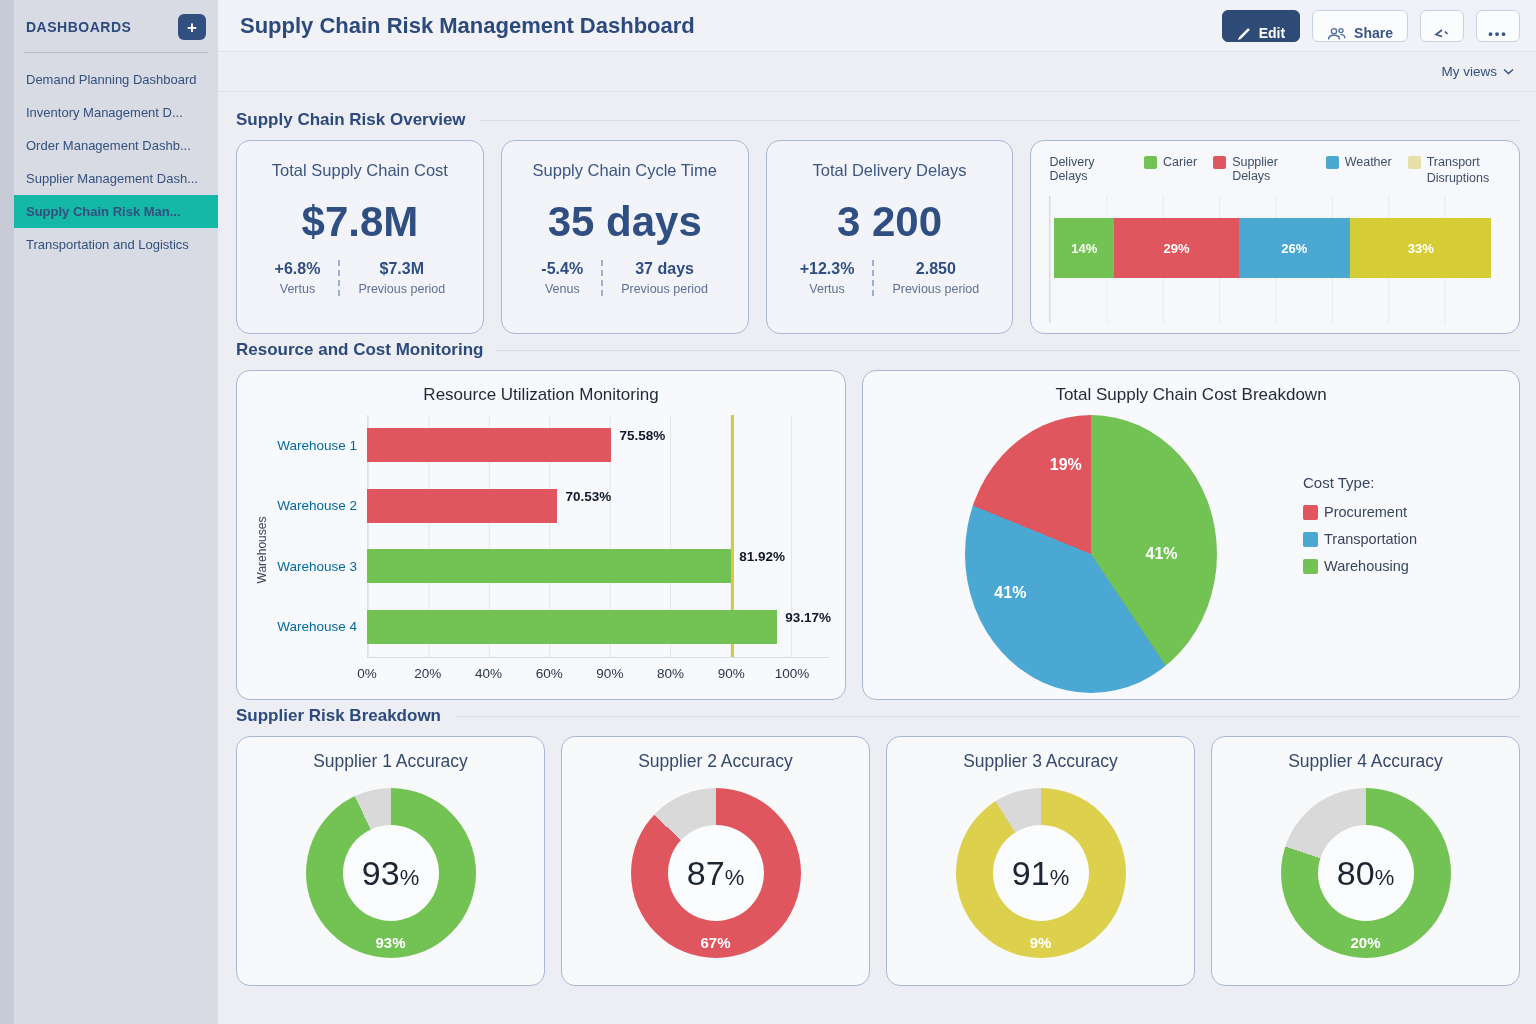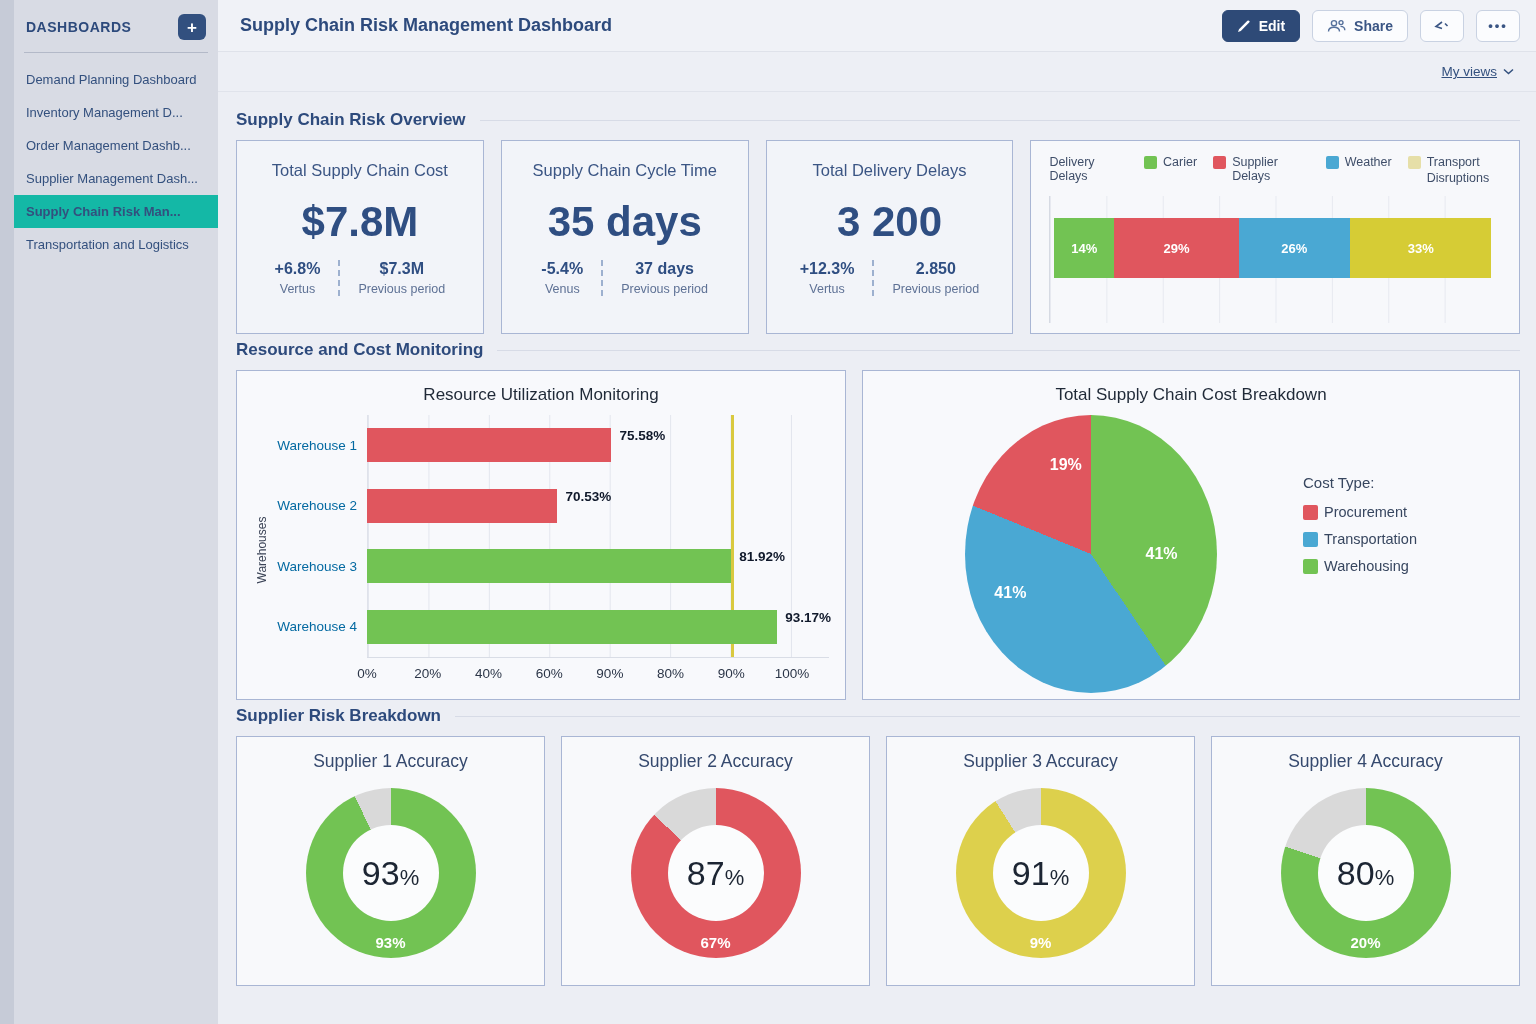--- a/index.html
+++ b/index.html
@@ -13,39 +13,39 @@
   .sidebar-title { font-size:14px; font-weight:bold; letter-spacing:.5px; color:#2d4a7c; }
   .add-btn { width:28px; height:26px; background:#32507f; color:#fff; border:none; border-radius:6px;
              font-size:17px; font-weight:bold; cursor:pointer; line-height:1; }
   .sidebar-divider { height:1px; background:#b3b9c8; margin:2px 10px 10px 10px; }
   .side-item { padding:9px 12px; font-size:13px; color:#33507e; cursor:pointer; }
   .side-item.active { background:#14b8a6; font-weight:bold; }
 
   
   .topbar { position:absolute; left:218px; top:0; right:0; height:52px; background:#f0f2f7;
             border-bottom:1px solid #dfe2ea; display:flex; align-items:center; padding:0 16px 0 22px; }
-  .page-title { font-size:18px; font-weight:bold; color:#2d4a7c; flex:1; }
+  .page-title { font-size:22px; font-weight:bold; color:#2d4a7c; flex:1; }
   .topbar-actions { display:flex; gap:12px; align-items:center; }
-  .btn { display:flex; align-items:center; gap:8px; height:32px; padding:0 14px; border-radius:6px;
+  .btn { display:flex; align-items:flex-end; gap:8px; height:32px; padding:0 14px; border-radius:6px;
          font-size:14px; font-weight:bold; cursor:pointer; border:1px solid #c9d2e2; background:#fbfcfe; color:#3a5584; }
   .btn.primary { background:#2e4a77; border-color:#2e4a77; color:#fff; }
   .btn.icon-only { width:44px; justify-content:center; padding:0; color:#3a5584; }
   .dots { letter-spacing:2px; font-size:13px; font-weight:bold; }
 
   .viewsbar { position:absolute; left:218px; top:52px; right:0; height:40px; background:#edeff5;
               border-bottom:1px solid #e0e3eb; display:flex; align-items:center; justify-content:flex-end; padding:0 22px; }
-  .views-link { display:flex; align-items:center; gap:6px; font-size:13.5px; color:#33507e; cursor:pointer;text-decoration:underline; }
+  .views-link { display:flex; align-items:center; gap:6px; font-size:13.5px; color:#33507e; cursor:pointer; }
 
   
   .content { position:absolute; left:218px; top:92px; right:0; bottom:0; padding:12px 16px 0 18px; }
   .section-head { display:flex; align-items:center; gap:14px; margin:6px 0 10px 0; }
   .section-head h2 { font-size:17px; font-weight:bold; color:#2d4a7c; white-space:nowrap; }
   .section-rule { flex:1; height:1px; background:#d7dbe6; }
 
-  .panel { background:#f6f7fa; border:1.5px solid #a9b6d4; border-radius:0; }
+  .panel { background:#f6f7fa; border:1.5px solid #a9b6d4; border-radius:14px; }
 
   
   .kpi-row { display:flex; gap:17px; height:194px; }
   .kpi-card { flex:1; display:flex; flex-direction:column; align-items:center; padding:20px 10px 14px; background:#f2f4f9; }
   .kpi-title { font-size:16.5px; color:#3b5584; }
   .kpi-value { font-size:42px; font-weight:bold; color:#2f4e82; margin:18px 0 14px; }
   .kpi-stats { display:flex; align-items:stretch; gap:0; }
   .kpi-col { text-align:center; padding:0 18px; }
   .kpi-col + .kpi-col { border-left:2px dashed #9db0cf; }
   .kpi-change { font-size:16px; font-weight:bold; color:#2f4e82;text-align:center; }

